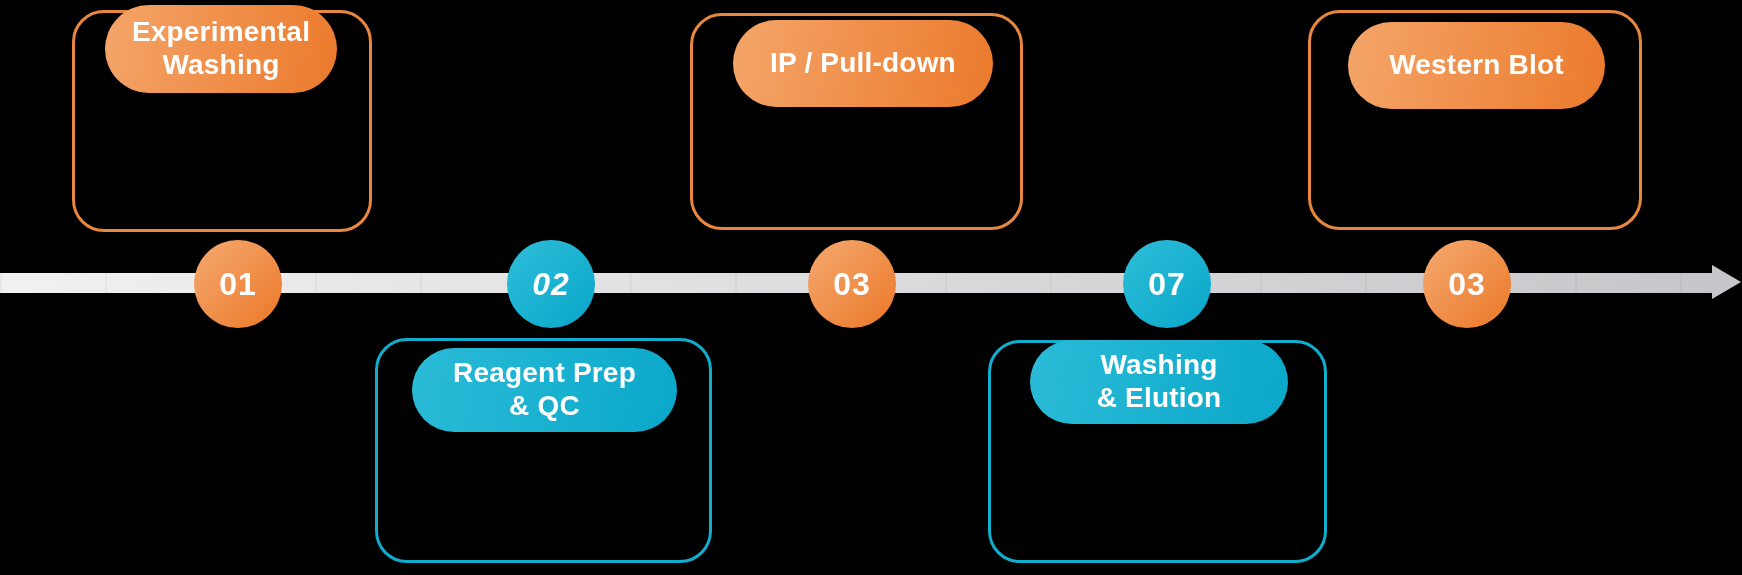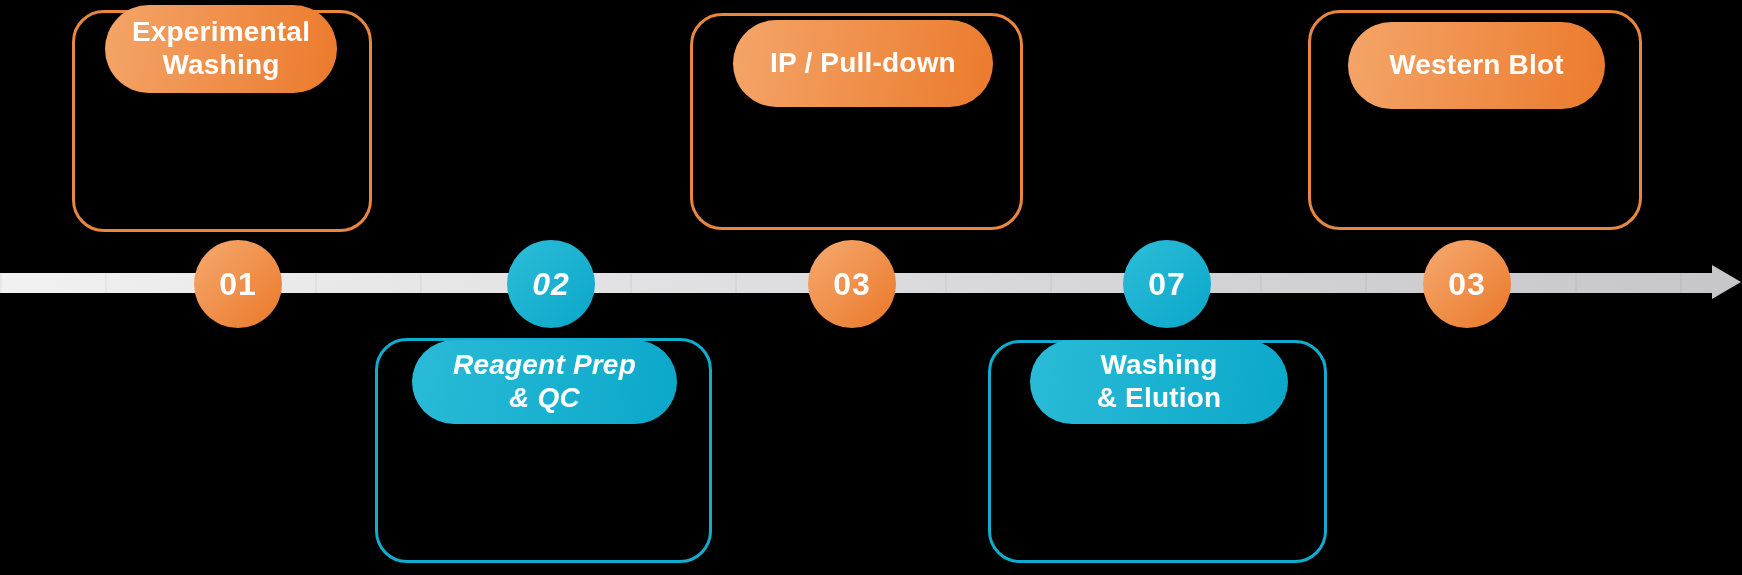--- a/index.html
+++ b/index.html
@@ -46,21 +46,21 @@
   }
   .step.orange .badge{background:linear-gradient(135deg, var(--orange-light,#f4a569) 10%, var(--orange,#e8762a) 95%);}
   .step.cyan   .badge{background:linear-gradient(135deg, var(--cyan-light,#2abbd7) 10%, var(--cyan,#0aa4c6) 95%);}
 
   
   #step1 .card {left:72px;  top:10px;  width:300px; height:222px;}
   #step1 .pill {left:105px; top:5px;   width:232px; height:88px;}
   #step1 .badge{left:194px; top:240px;}
 
   #step2 .card {left:375px; top:338px; width:337px; height:225px;}
-  #step2 .pill {left:412px; top:340px; width:265px; height:84px;font-style:italic;}
+  #step2 .pill {left:412px; top:348px; width:265px; height:84px;}
   #step2 .badge{left:507px; top:240px;font-style:italic;}
 
   #step3 .card {left:690px; top:13px;  width:333px; height:217px;}
   #step3 .pill {left:733px; top:20px;  width:260px; height:87px;}
   #step3 .badge{left:808px; top:240px;}
 
   #step4 .card {left:988px; top:340px; width:339px; height:223px;}
   #step4 .pill {left:1030px;top:340px; width:258px; height:84px;}
   #step4 .badge{left:1123px;top:240px;}
 

